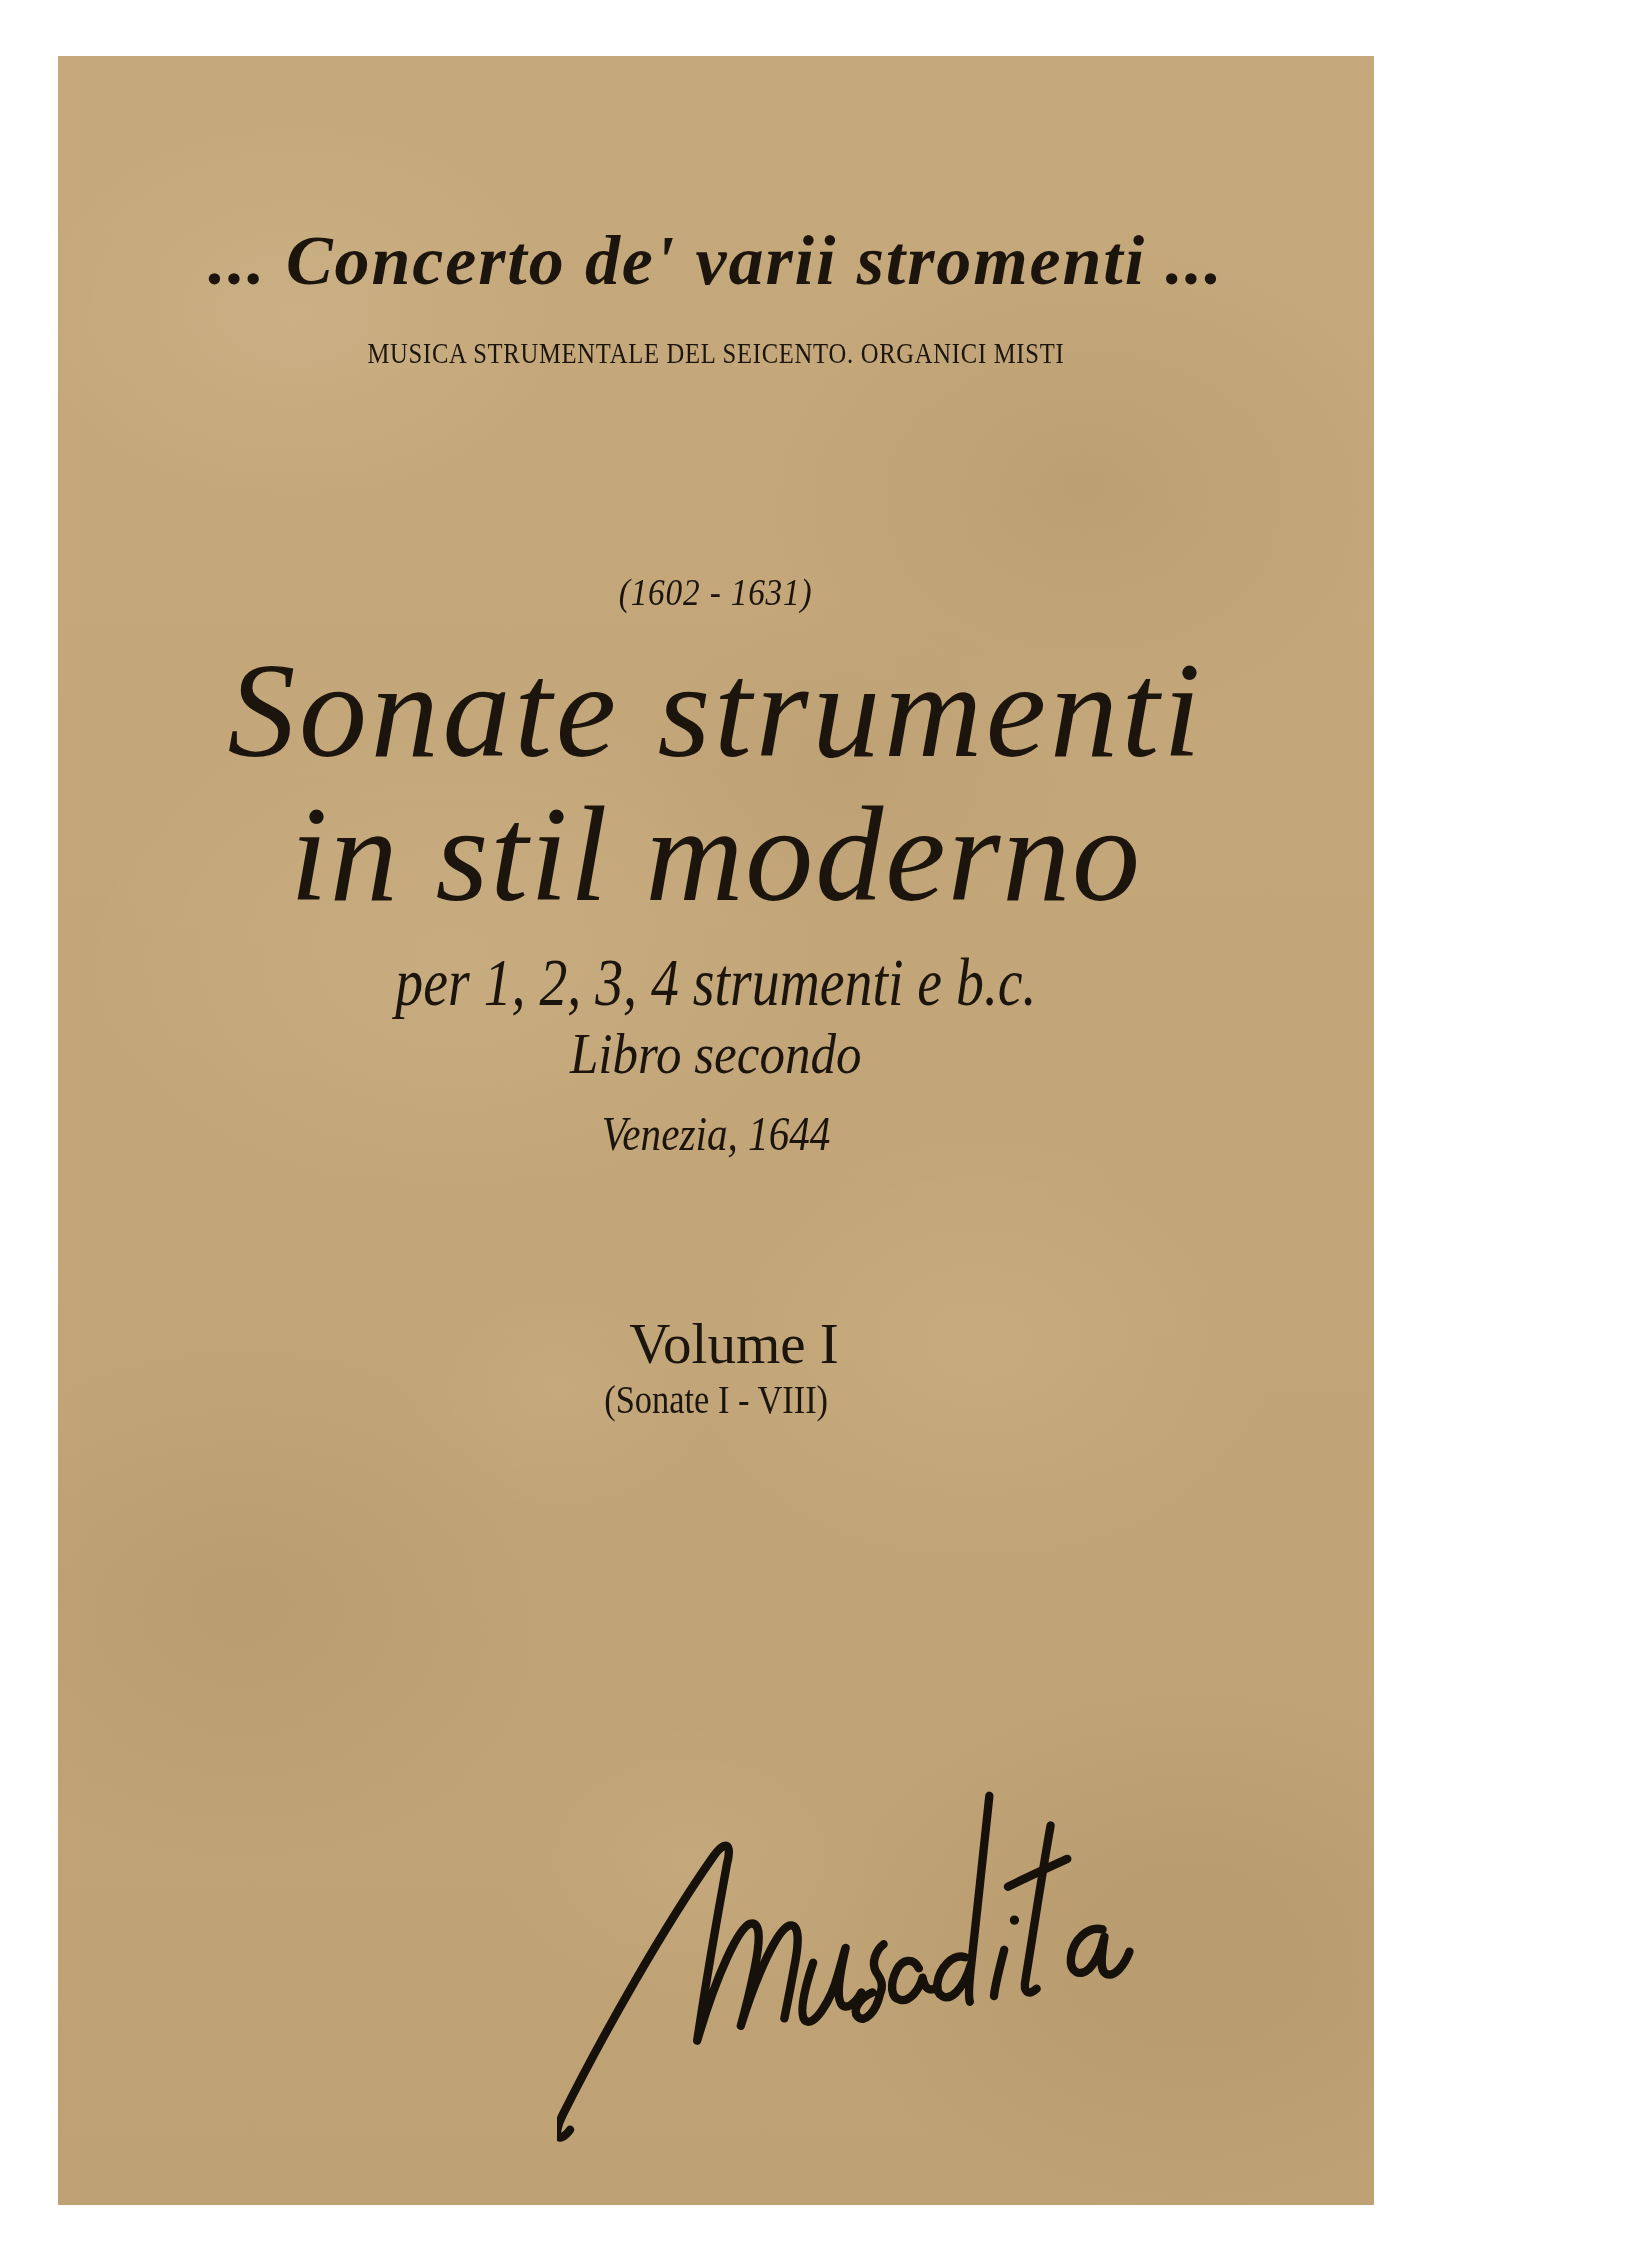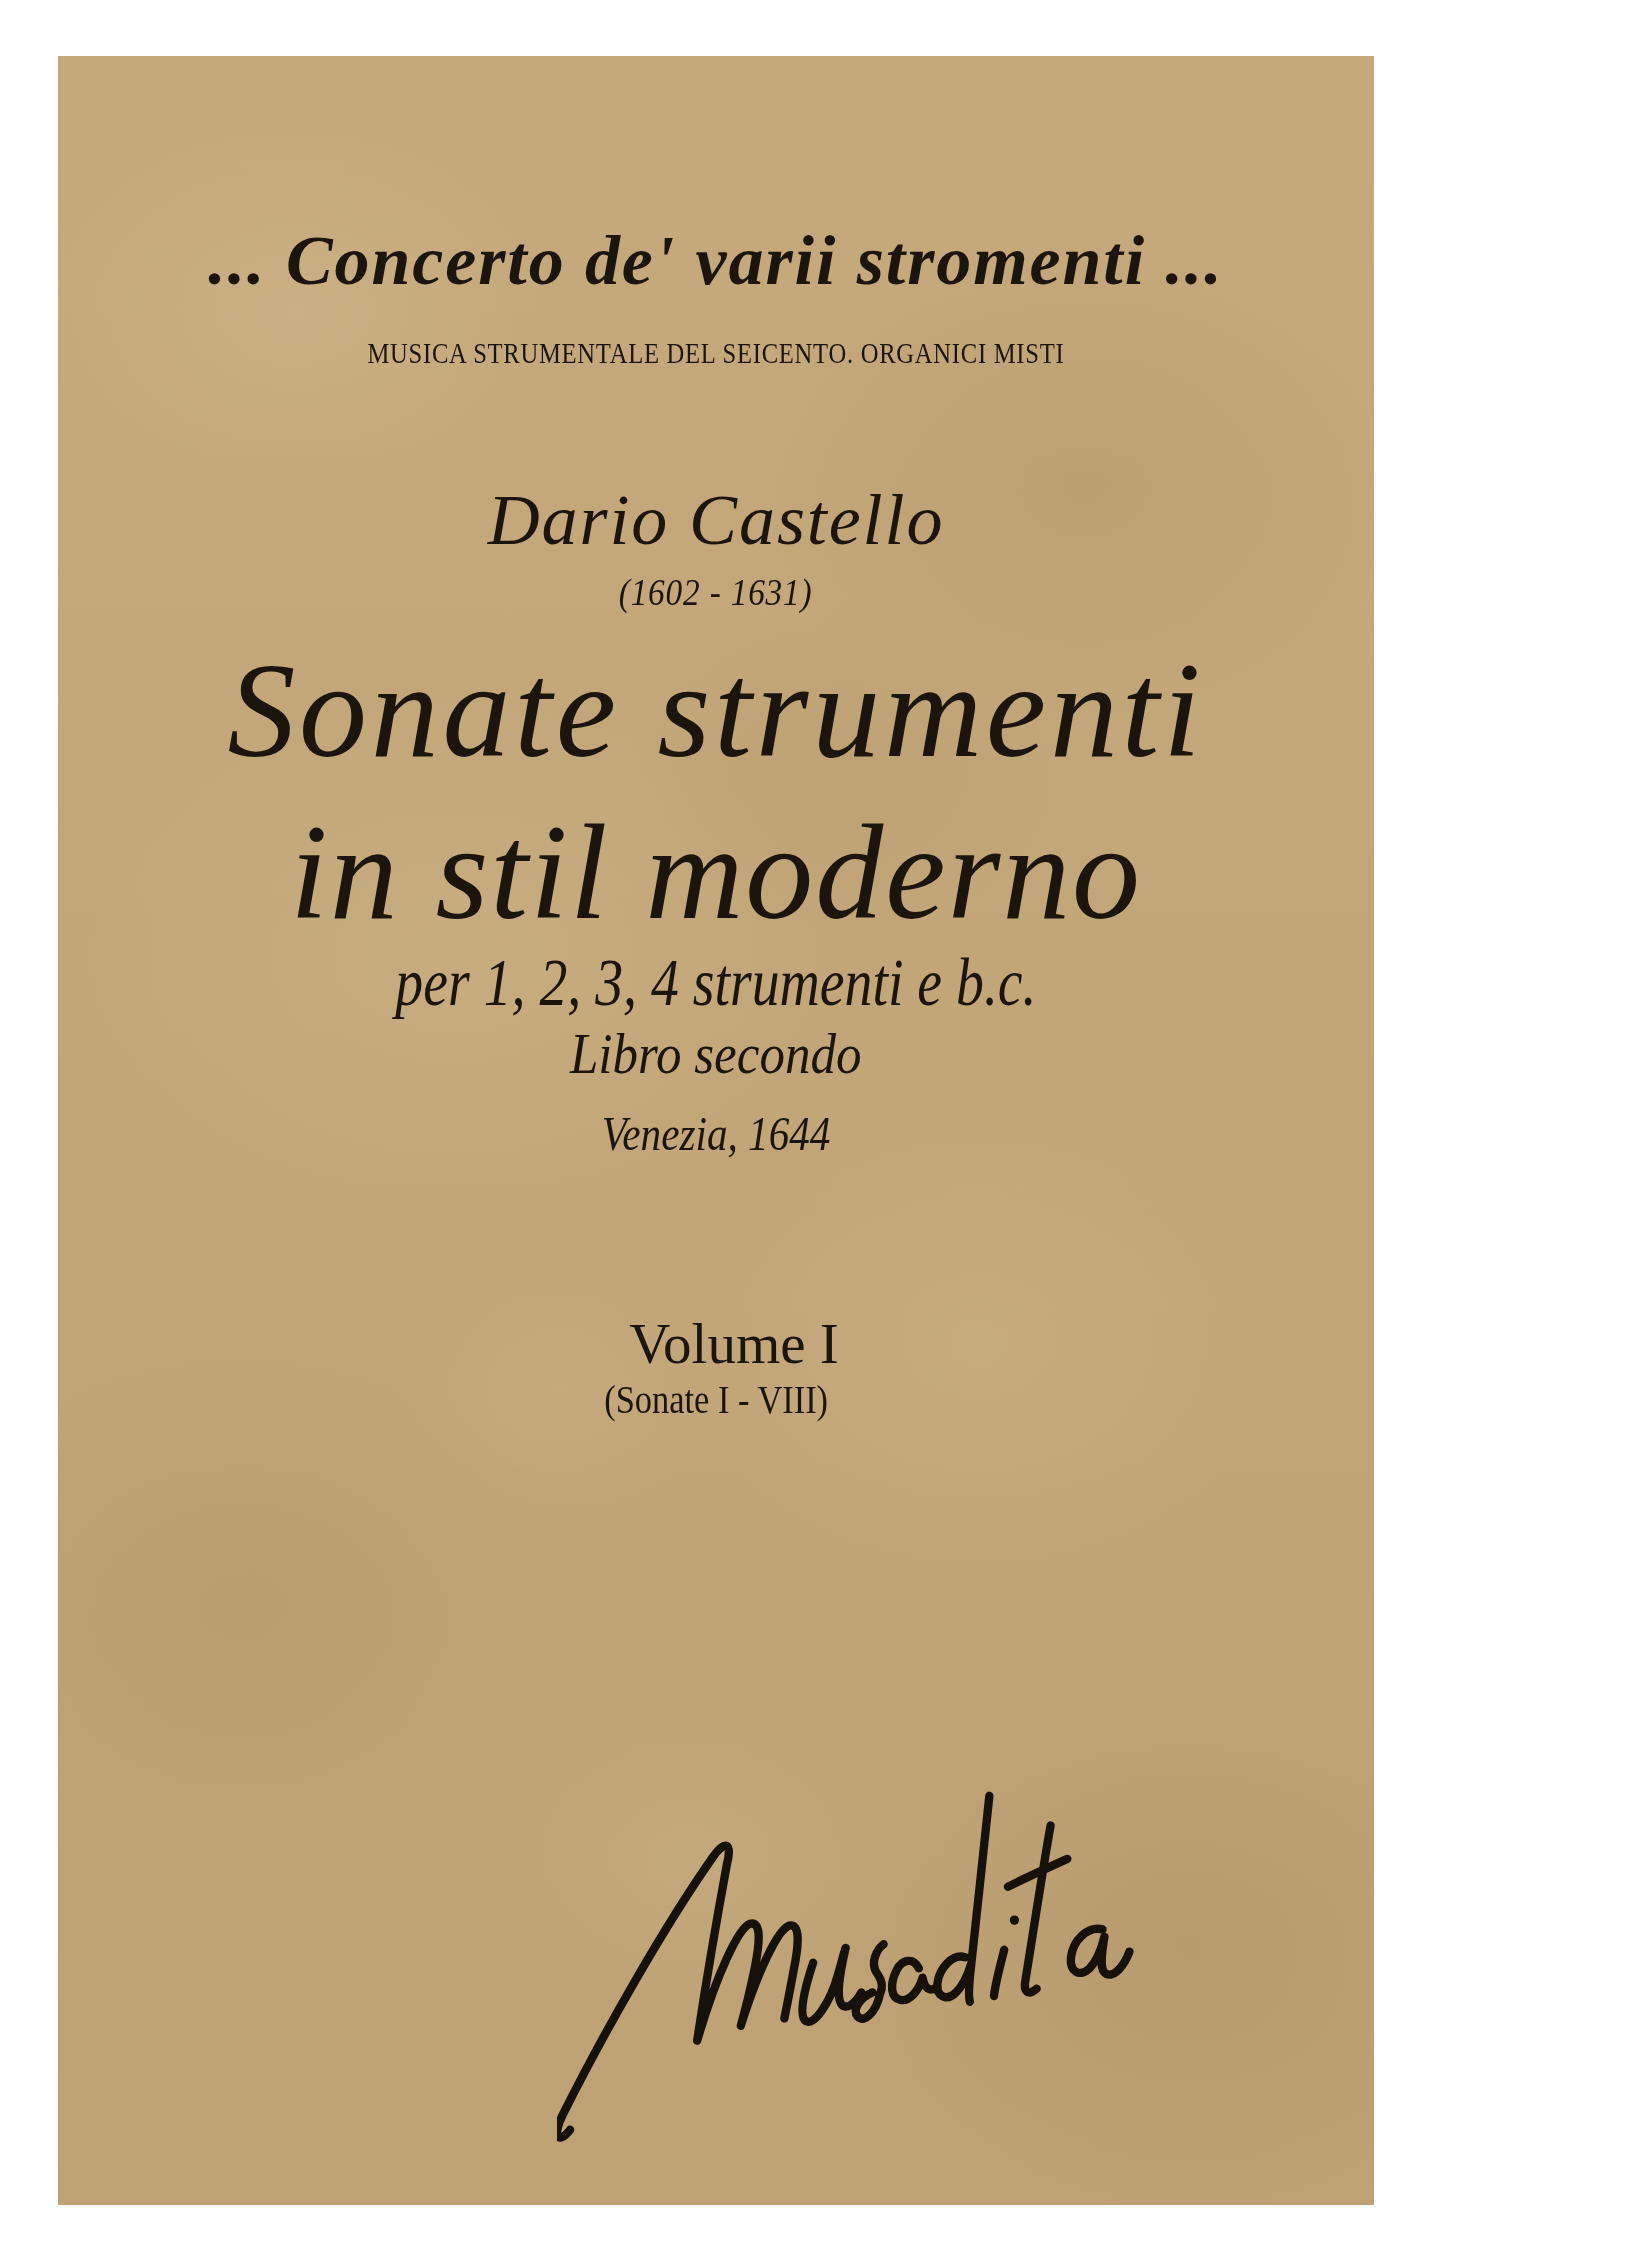--- a/index.html
+++ b/index.html
@@ -35,21 +35,21 @@
   }
   .line > span { display:inline-block; transform-origin:50% 50%; }
 
   .series-title   { top:226px;  font-size:70px;  font-style:italic; font-weight:bold; letter-spacing:1.9px; }
   .series-sub     { top:338px;  font-size:30px;  letter-spacing:0.9px; }
   .series-sub > span { transform:scaleX(.82); }
   .composer       { top:484px;  font-size:72px;  font-style:italic; letter-spacing:1.9px; }
   .dates          { top:574px;  font-size:37px;  font-style:italic; letter-spacing:0.9px; }
   .dates > span   { transform:scaleX(.90); }
   .title1         { top:642px;  font-size:136px; font-style:italic; letter-spacing:3.7px; }
-  .title2         { top:786px;  font-size:136px; font-style:italic; letter-spacing:1.9px;margin-top:18px; }
+  .title2         { top:786px;  font-size:136px; font-style:italic; letter-spacing:1.9px; }
   .scoring        { top:948px; font-size:68px;  font-style:italic; }
   .scoring > span { transform:scaleX(.82); }
   .book           { top:1025px; font-size:58px;  font-style:italic; }
   .book > span    { transform:scaleX(.88); }
   .imprint        { top:1109px; font-size:49px;  font-style:italic; }
   .imprint > span { transform:scaleX(.84); }
   .edition        { top:1193px; font-size:51px;  font-style:italic; }
   .edition > span { transform:scaleX(.82); }
   .volume         { top:1315px; font-size:57px;padding-left:36px; }
   .volume-range   { top:1372px; font-size:40px;margin-top:8px; }
@@ -71,23 +71,20 @@
   <div class="paper"></div>
 
   <div class="line series-title">
     <span>... Concerto de' varii stromenti ...</span>
   </div>
 
   <div class="line series-sub">
     <span>MUSICA STRUMENTALE DEL SEICENTO. ORGANICI MISTI</span>
   </div>
 
-  <div class="line composer">
-    <span>Dario Castello</span>
-  </div>
 
   <div class="line dates">
     <span>(1602 - 1631)</span>
   </div>
 
   <div class="line title1">
     <span>Sonate strumenti</span>
   </div>
 
   <div class="line title2">

